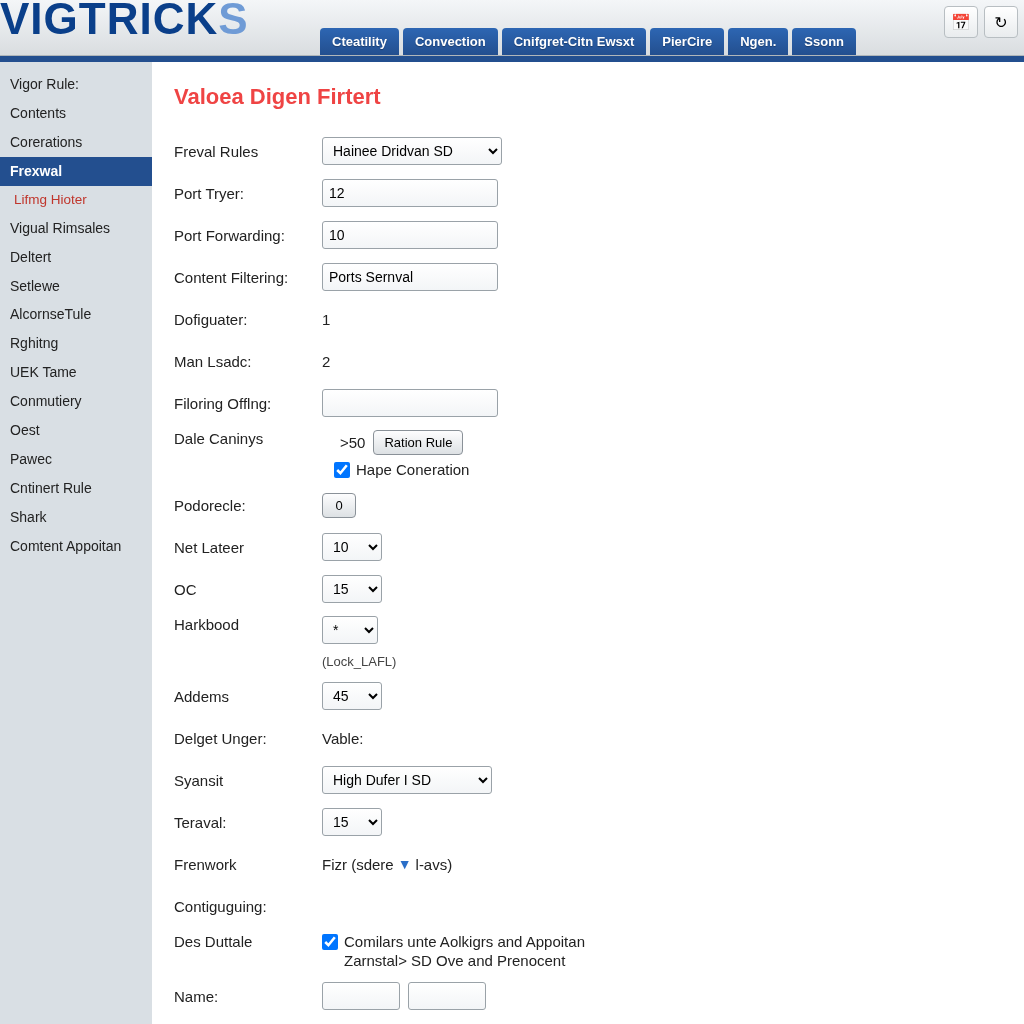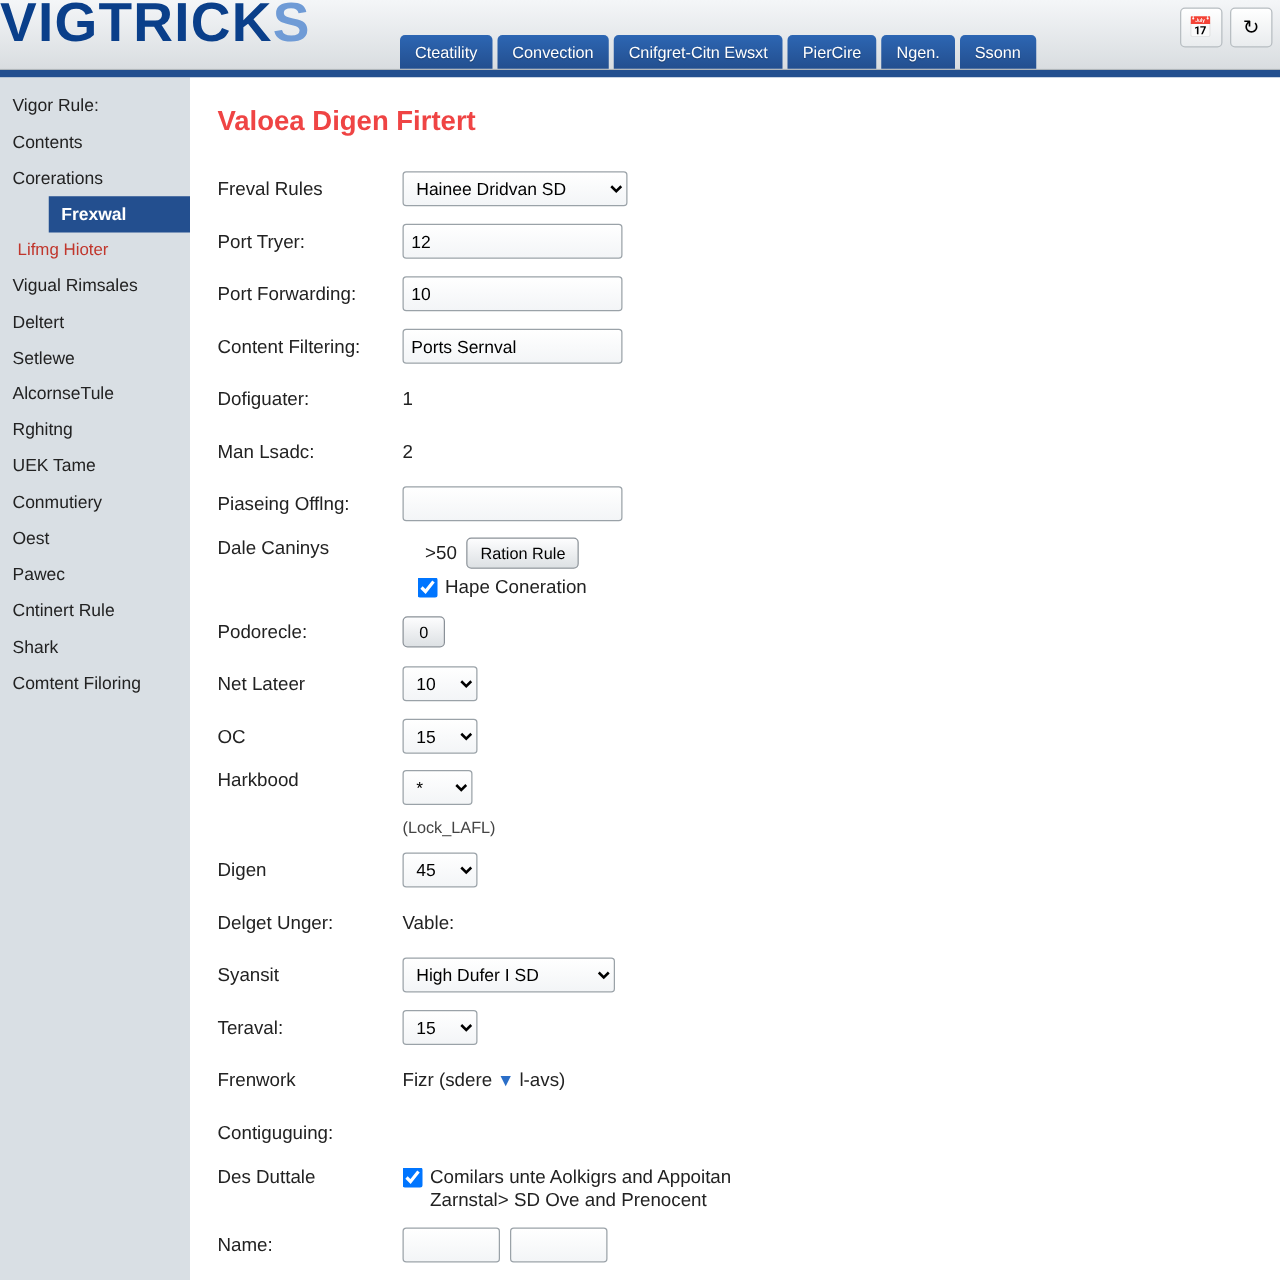--- a/index.html
+++ b/index.html
@@ -26,21 +26,21 @@
     position: absolute;
     left: 320px;
     bottom: 0;
     display: flex;
     gap: 4px;
   }
   .header-tab {
     background: linear-gradient(#2d66b3, #234f8f);
     color: #fff;
     font-size: 13px;
-    font-weight: normal;
+    font-weight: bold;
     padding: 6px 12px;
     border-radius: 4px 4px 0 0;
     cursor: pointer;
     text-shadow: 0 1px 1px rgba(0,0,0,.3);
   }
   .header-icons {
     position: absolute;
     right: 6px;
     top: 6px;
     display: flex;
@@ -68,21 +68,20 @@
     padding: 5px 10px;
     font-size: 14px;
     color: #222;
     cursor: pointer;
     line-height: 1.35;
   }
   .sidebar-item.active {
     background: #234f8f;
     color: #fff;
     font-weight: bold;
-    margin-left: 39px;
   }
   .sidebar-item.sub { color: #c0362c; font-size: 13.5px; padding-left: 14px; }
 
   .main {
     flex: 1;
     padding: 22px 10px 10px 22px;
     background: #fff;
     min-height: 968px;
     position: relative;
   }
@@ -156,21 +155,21 @@
     <div class="sidebar-item">Deltert</div>
     <div class="sidebar-item">Setlewe</div>
     <div class="sidebar-item">AlcornseTule</div>
     <div class="sidebar-item">Rghitng</div>
     <div class="sidebar-item">UEK Tame</div>
     <div class="sidebar-item">Conmutiery</div>
     <div class="sidebar-item">Oest</div>
     <div class="sidebar-item">Pawec</div>
     <div class="sidebar-item">Cntinert Rule</div>
     <div class="sidebar-item">Shark</div>
-    <div class="sidebar-item">Comtent Filoring</div>
+    <div class="sidebar-item">Comtent Appoitan</div>
   </div>
 
   <div class="main">
     <h1 class="page-title">Valoea Digen Firtert</h1>
 
     <div class="form-row">
       <div class="form-label">Freval Rules</div>
       <div class="form-val">
           <select class="select-wide"><option>Hainee Dridvan SD</option></select>
         </div>
@@ -195,21 +194,21 @@
     </div>
     <div class="form-row">
       <div class="form-label">Dofiguater:</div>
       <div class="form-val text-note">1</div>
     </div>
     <div class="form-row">
       <div class="form-label">Man Lsadc:</div>
       <div class="form-val text-note">2</div>
     </div>
     <div class="form-row">
-      <div class="form-label">Piaseing Offlng:</div>
+      <div class="form-label">Filoring Offlng:</div>
       <div class="form-val">
           <input type="text" class="input-med" style="">
         </div>
     </div>
     <div class="form-row" style="align-items:flex-start;gap:12px;">
       <div class="form-label">Dale Caninys</div>
       <div class="form-val" style="flex-direction:column; align-items:center; gap:6px;">
         <div style="display:flex; gap:8px; align-items:center;">
           <span class="text-note">&gt;50</span>
           <button class="btn">Ration Rule</button>
@@ -239,21 +238,21 @@
         </div>
     </div>
     <div class="form-row" style="align-items:flex-start;">
       <div class="form-label">Harkbood</div>
       <div class="form-val" style="flex-direction:column; align-items:flex-start;">
         <select class="select-sm2"><option>*</option></select>
         <div class="harkbood-hint">(Lock_LAFL)</div>
       </div>
     </div>
     <div class="form-row">
-      <div class="form-label">Digen</div>
+      <div class="form-label">Addems</div>
       <div class="form-val">
           <select class="select-sm"><option>45</option></select>
         </div>
     </div>
     <div class="form-row">
       <div class="form-label">Delget Unger:</div>
       <div class="form-val text-note">Vable:</div>
     </div>
     <div class="form-row">
       <div class="form-label">Syansit</div>

